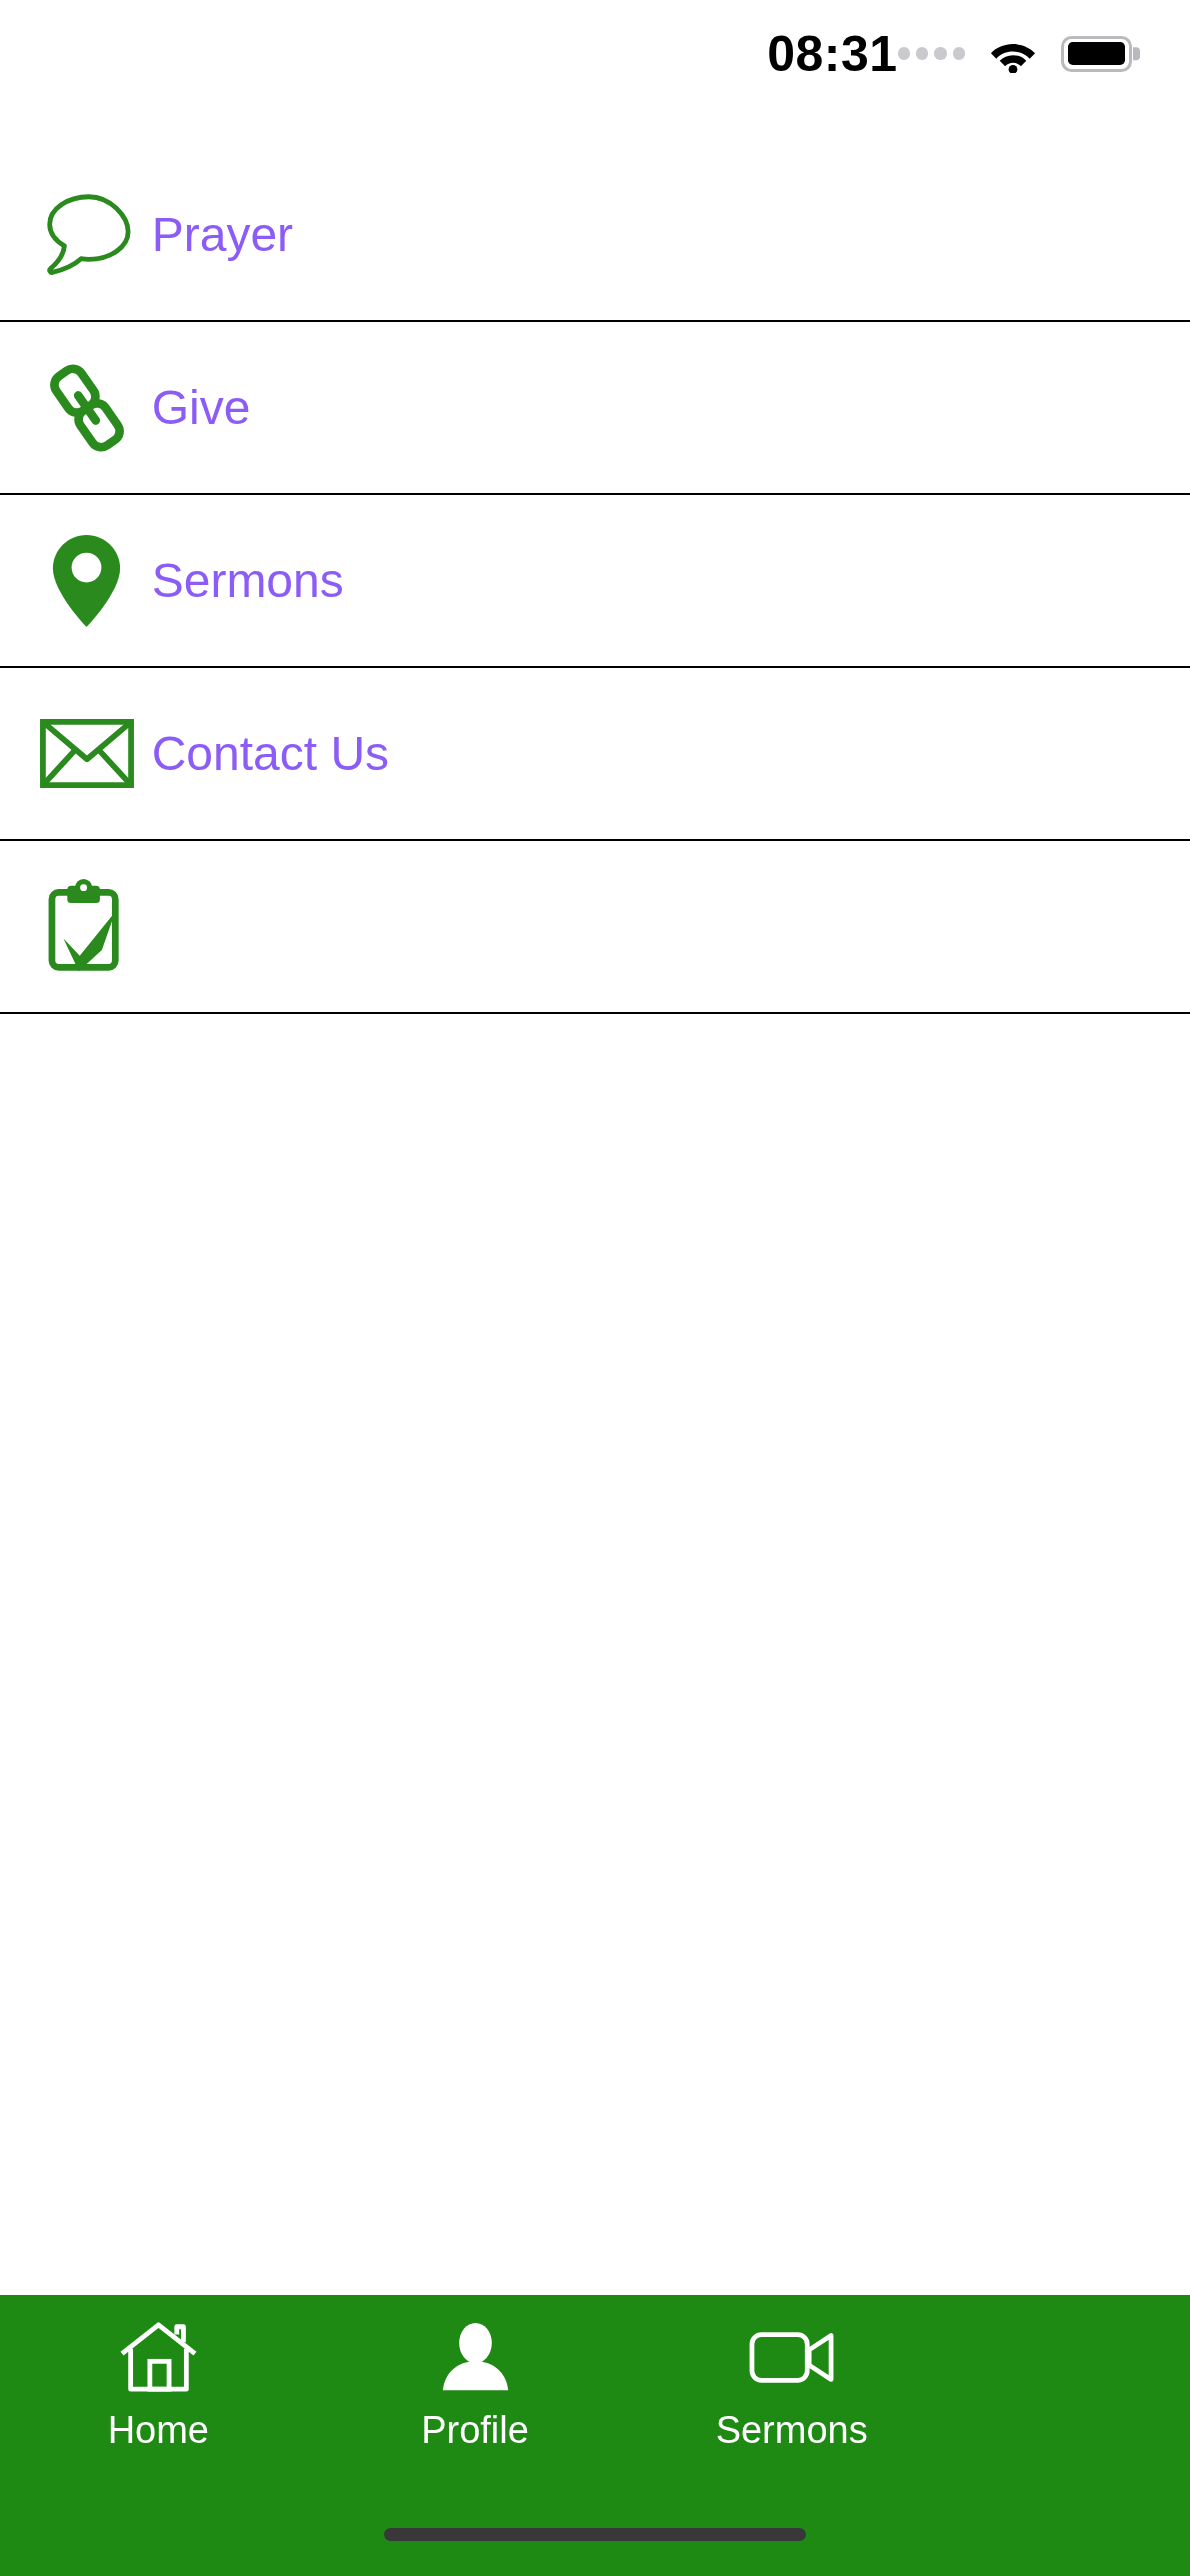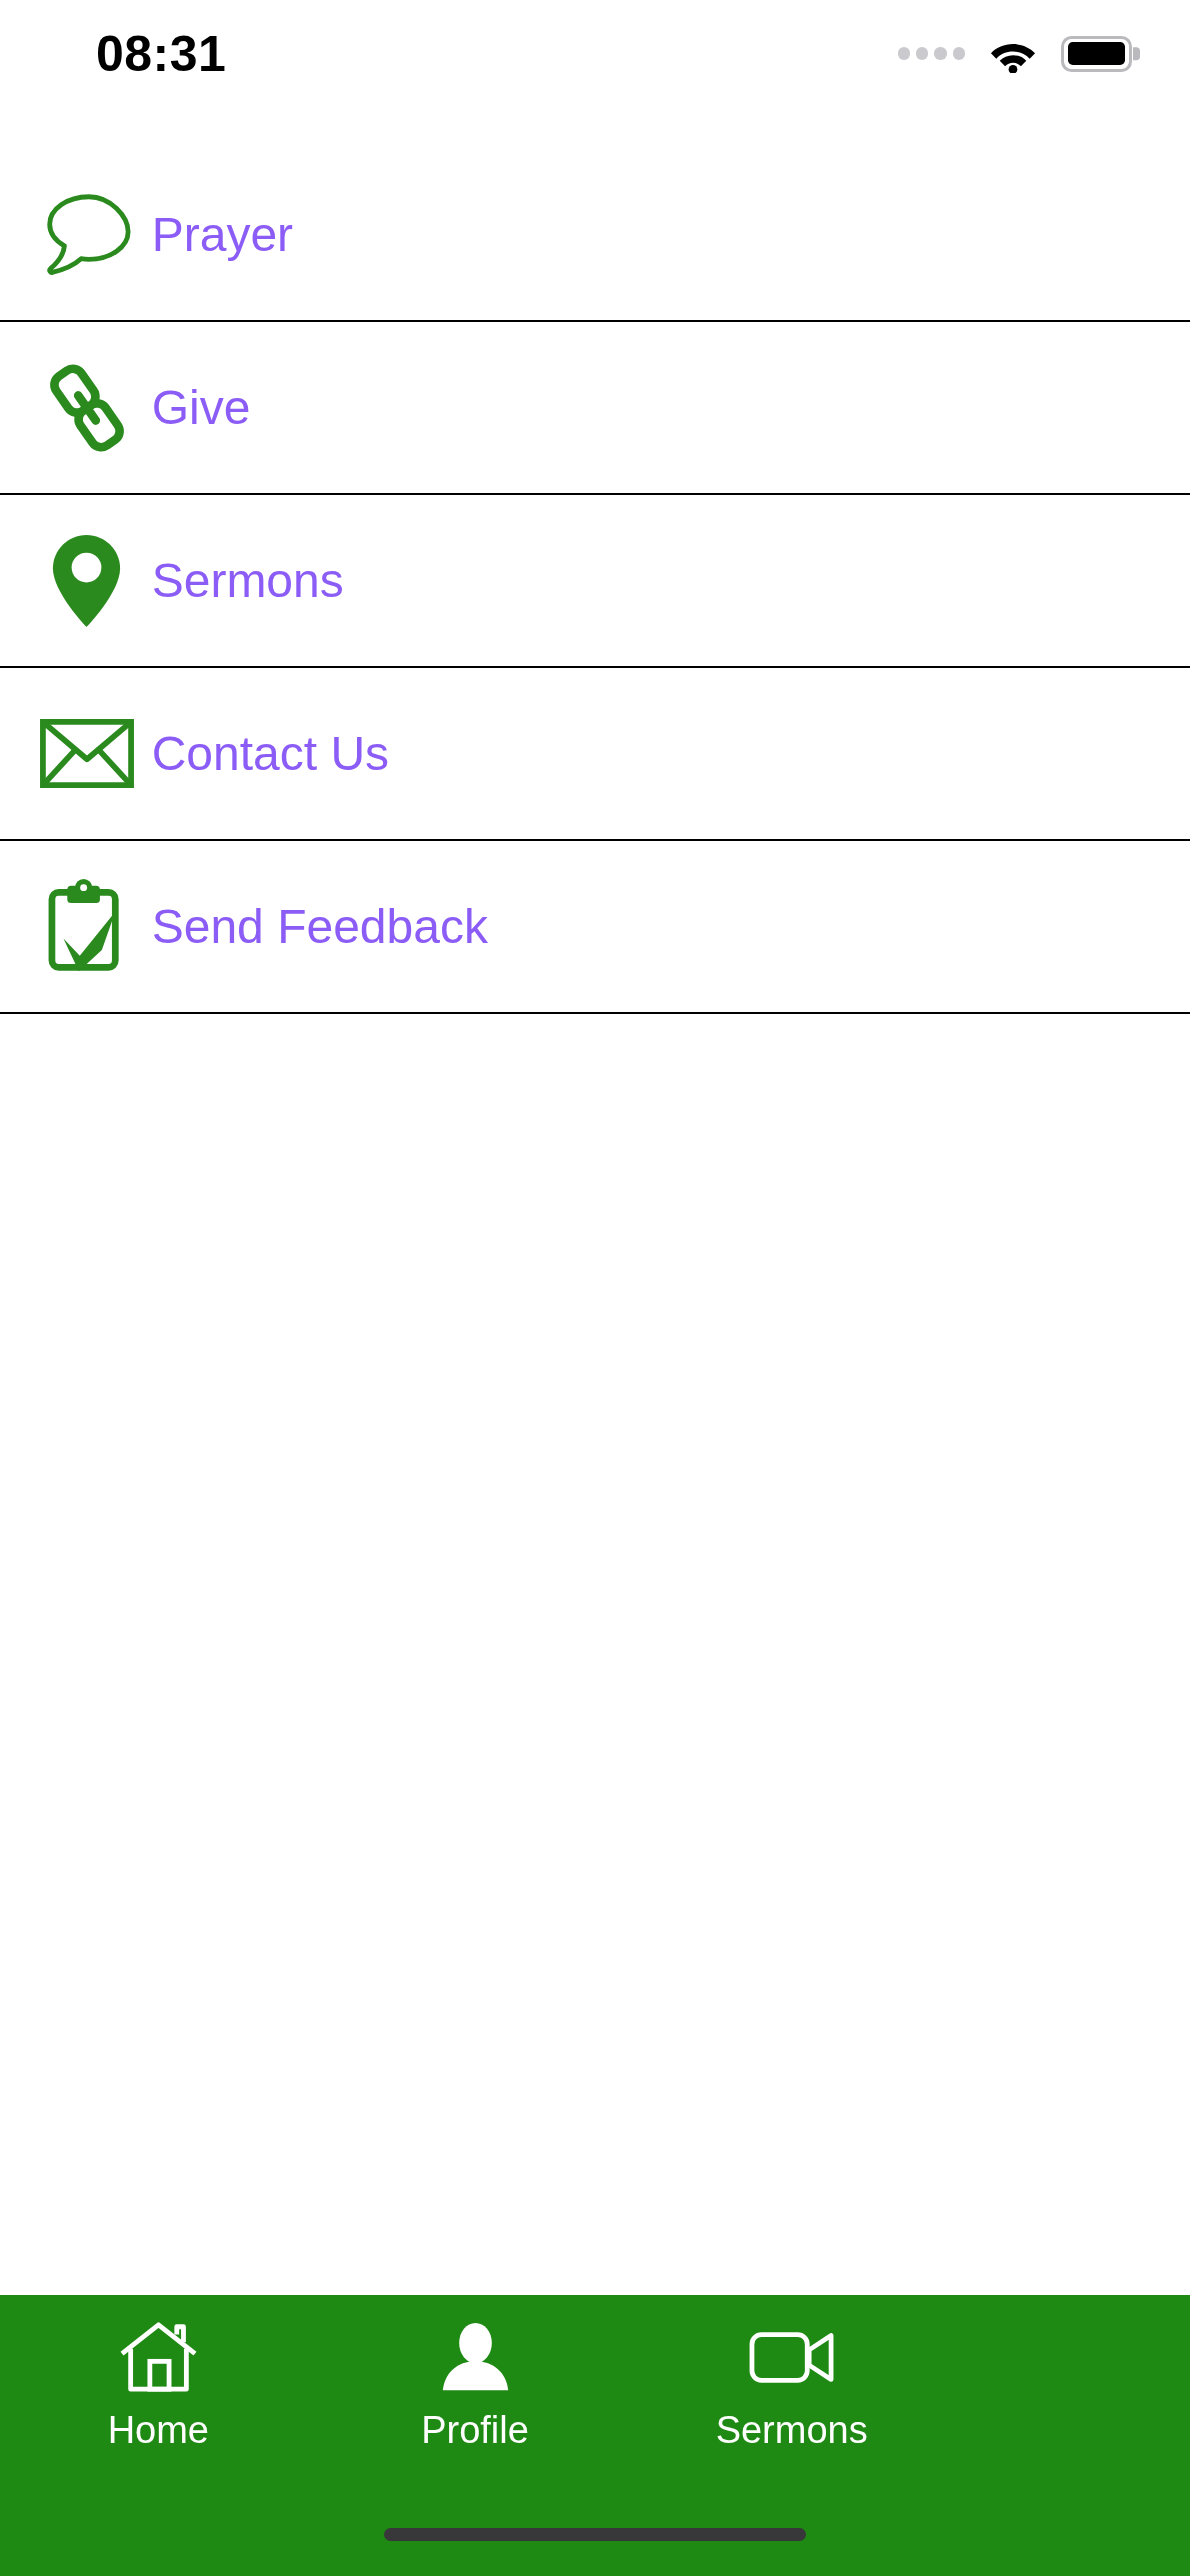--- a/index.html
+++ b/index.html
@@ -7,21 +7,21 @@
     width:1190px; height:2576px;
     background:#ffffff;
     font-family:"Liberation Sans", sans-serif;
     overflow:hidden;
   }
   .phone { position:relative; width:1190px; height:2576px; background:#ffffff; }
 
   
   .statusbar{
     position:absolute; top:0; left:0; width:1190px; height:107px;
-    display:flex; align-items:center; justify-content:space-between;
+    display:flex; align-items:center; justify-content:flex-end;
     padding:0 58px 0 96px;
   }
   .status-time{
     font-size:50px; font-weight:700; color:#000;
     letter-spacing:0.5px; line-height:1;
   }
   .status-right{ display:flex; align-items:center; gap:21px; }
   .sig-dots{ display:flex; align-items:flex-end; gap:5.8px; }
   .sig-dots i{ display:block; width:12.5px; height:12.5px; border-radius:50%; background:#c9c9ce; }
   .wifi{ width:54px; height:38px; }
@@ -146,21 +146,20 @@
     <div class="row">
       <div class="row-icon">
         <svg width="81" height="96" viewBox="0 0 84 100">
           <rect x="6" y="14" width="66" height="78" rx="7" fill="none" stroke="#2a8a1e" stroke-width="7"></rect>
           <rect x="22" y="7" width="34" height="18" rx="4" fill="#2a8a1e"></rect>
           <circle cx="39" cy="9" r="9" fill="#2a8a1e"></circle>
           <circle cx="39" cy="9" r="3.6" fill="#ffffff"></circle>
           <path d="M18 62 L35 80 L72 34 L58 74 L34 96 Z" fill="#2a8a1e"></path>
         </svg>
       </div>
-      <div class="row-label">Send Feedback</div>
     </div>
 
   </div>
 
   <div class="tabbar">
     <div class="tabs">
 
       <div class="tab">
         <div class="tab-ico">
           <svg width="81" height="73" viewBox="0 0 84 76">

